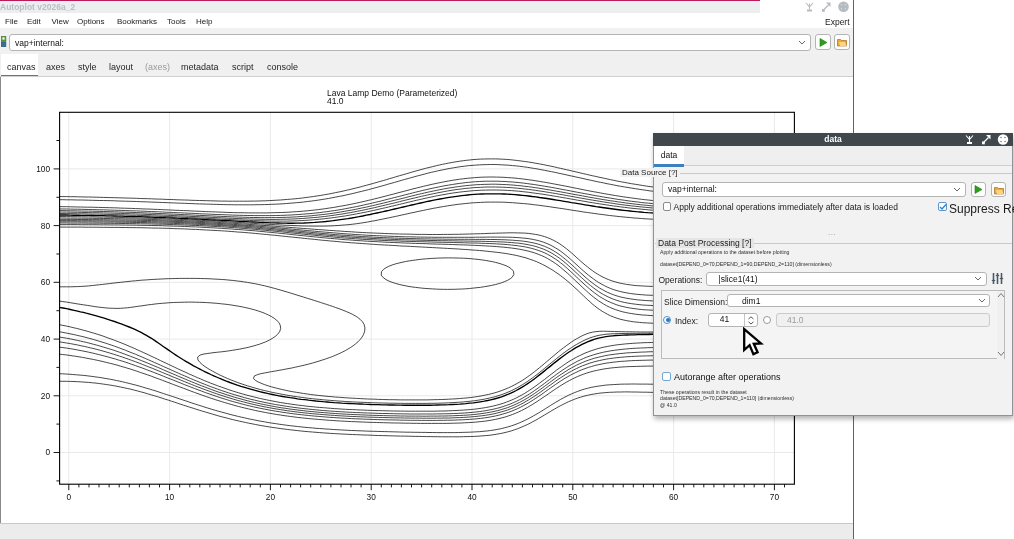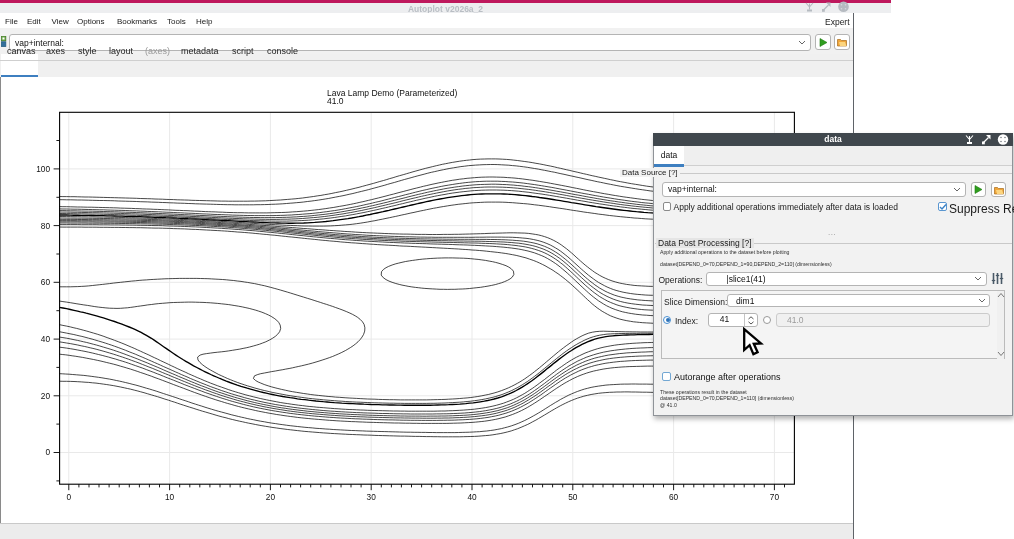--- a/index.html
+++ b/index.html
@@ -1,21 +1,21 @@
 <!DOCTYPE html>
 <html><head><meta charset="utf-8"><style>
 *{margin:0;padding:0;box-sizing:border-box}
 body{width:1014px;height:539px;background:#fff;font-family:"Liberation Sans",sans-serif;position:relative;overflow:hidden}
 .abs{position:absolute}
 #win{left:0;top:0;width:854px;height:539px;border-left:1px solid #8a8a8a;border-right:1px solid #5f6368;background:#fff}
-#titlebar{left:0;top:0;width:891px;height:13px;background:#edeef0;border-top:3px solid #be185d;color:#b9bec4;font-size:8.5px;font-weight:bold;text-align:center;line-height:12px}
+#titlebar{left:0;top:0;width:760px;height:13px;background:#edeef0;border-top:1px solid #be185d;color:#b9bec4;font-size:8.5px;font-weight:bold;line-height:12px}
 #menubar{left:0;top:13px;width:853px;height:15px;background:#fff;font-size:8px;color:#1a1a1a}
 #menubar span{position:absolute;top:4px}
 #addrrow{left:0;top:28px;width:853px;height:26px;background:#f1f1f1}
-#tabrow{left:0;top:38px;width:853px;height:23px;border-bottom:1px solid #cfcfcf;font-size:9px;color:#262626}
+#tabrow{left:0;top:54px;width:853px;height:23px;border-bottom:1px solid #cfcfcf;font-size:9px;color:#262626}
 #tabrow span{position:absolute;top:8px}
 .field{background:#fff;border:1px solid #b4b4b4;border-radius:3px}
 #statusbar{left:0;top:523px;width:853px;height:16px;background:#ececec;border-top:1px solid #c9c9c9}
 .smalltxt{font-size:5.2px;color:#303030}
 .lbl{font-size:8.5px;color:#1a1a1a}
 text{font-family:"Liberation Sans",sans-serif}
 </style></head><body>
 
 <div class="abs" id="win"></div>
 <div class="abs" id="titlebar">Autoplot v2026a_2</div>
@@ -281,40 +281,40 @@
     <path d="M1 4 L3 6 L7 1.5" stroke="#3c82c6" stroke-width="1.4" fill="none"></path>
   </svg>
 <div class="abs lbl" style="left:949px;top:202px;font-size:12px;white-space:nowrap">Suppress Reset</div>
 
 <div class="abs" style="left:828px;top:228px;width:12px;height:4px;color:#8a8a8a;font-size:8px;letter-spacing:0.5px">...</div>
 <div class="abs" style="left:655px;top:242.5px;width:357px;height:1px;background:#c9c9c9"></div>
 <div class="abs lbl" style="left:656px;top:238px;background:#e5e5e5;padding:0 2px">Data Post Processing [?]</div>
 <div class="abs smalltxt" style="left:660px;top:249px">Apply additional operations to the dataset before plotting</div>
 <div class="abs smalltxt" style="left:660px;top:260.5px">dataset[DEPEND_0=70,DEPEND_1=90,DEPEND_2=110] (dimensionless)</div>
 <div class="abs lbl" style="left:658.5px;top:274.5px">Operations:</div>
-<div class="abs field" style="left:705.5px;top:271.5px;width:281px;height:14px;font-size:8.5px;color:#111;line-height:13px;padding-left:20px">|slice1(41)</div>
+<div class="abs field" style="left:705.5px;top:271.5px;width:281px;height:14px;font-size:8.5px;color:#111;line-height:13px;padding-left:12px">|slice1(41)</div>
 <svg class="abs" style="left:974px;top:276px" width="8" height="5">
     <path d="M1 1 L4 4 L7 1" stroke="#666" fill="none"></path>
   </svg>
 <svg class="abs" style="left:991px;top:272px" width="13" height="13" viewBox="0 0 13 13">
  <g stroke="#4a5a68" stroke-width="1.6">
   <line x1="2.5" y1="1" x2="2.5" y2="12"></line>
       <line x1="6.5" y1="1" x2="6.5" y2="12"></line>
       <line x1="10.5" y1="1" x2="10.5" y2="12"></line>
  </g>
  <g stroke="#4a5a68" stroke-width="1.2">
       <line x1="0.8" y1="8.5" x2="4.2" y2="8.5"></line>
       <line x1="4.8" y1="3.5" x2="8.2" y2="3.5"></line>
       <line x1="8.8" y1="6.5" x2="12.2" y2="6.5"></line>
     </g>
 </svg>
 
 <div class="abs" style="left:661px;top:289.5px;width:343.5px;height:69.5px;border:1px solid #bbb;background:#f4f4f4"></div>
 <div class="abs lbl" style="left:664px;top:296.5px">Slice Dimension:</div>
-<div class="abs field" style="left:727px;top:293.5px;width:262.5px;height:13.5px;font-size:8.5px;color:#111;line-height:12.5px;padding-left:8px">dim1</div>
+<div class="abs field" style="left:727px;top:293.5px;width:262.5px;height:13.5px;font-size:8.5px;color:#111;line-height:12.5px;padding-left:14px">dim1</div>
 <svg class="abs" style="left:978px;top:298px" width="8" height="5">
     <path d="M1 1 L4 4 L7 1" stroke="#666" fill="none"></path>
   </svg>
 <div class="abs" style="left:663px;top:315.5px;width:8px;height:8px;border:1px solid #4a90d2;border-radius:50%;background:#fff"></div>
 <div class="abs" style="left:665.5px;top:318px;width:4px;height:4px;border-radius:50%;background:#2f73b8"></div>
 <div class="abs lbl" style="left:675px;top:316px">Index:</div>
 <div class="abs field" style="left:708px;top:313px;width:50px;height:13.5px"></div>
 <div class="abs" style="left:708px;top:313px;width:33px;text-align:center;font-size:8.5px;color:#111;line-height:13.5px">41</div>
 <div class="abs" style="left:744px;top:313.5px;width:1px;height:12.5px;background:#c4c4c4"></div>
 <svg class="abs" style="left:747px;top:315.5px" width="8" height="9">

